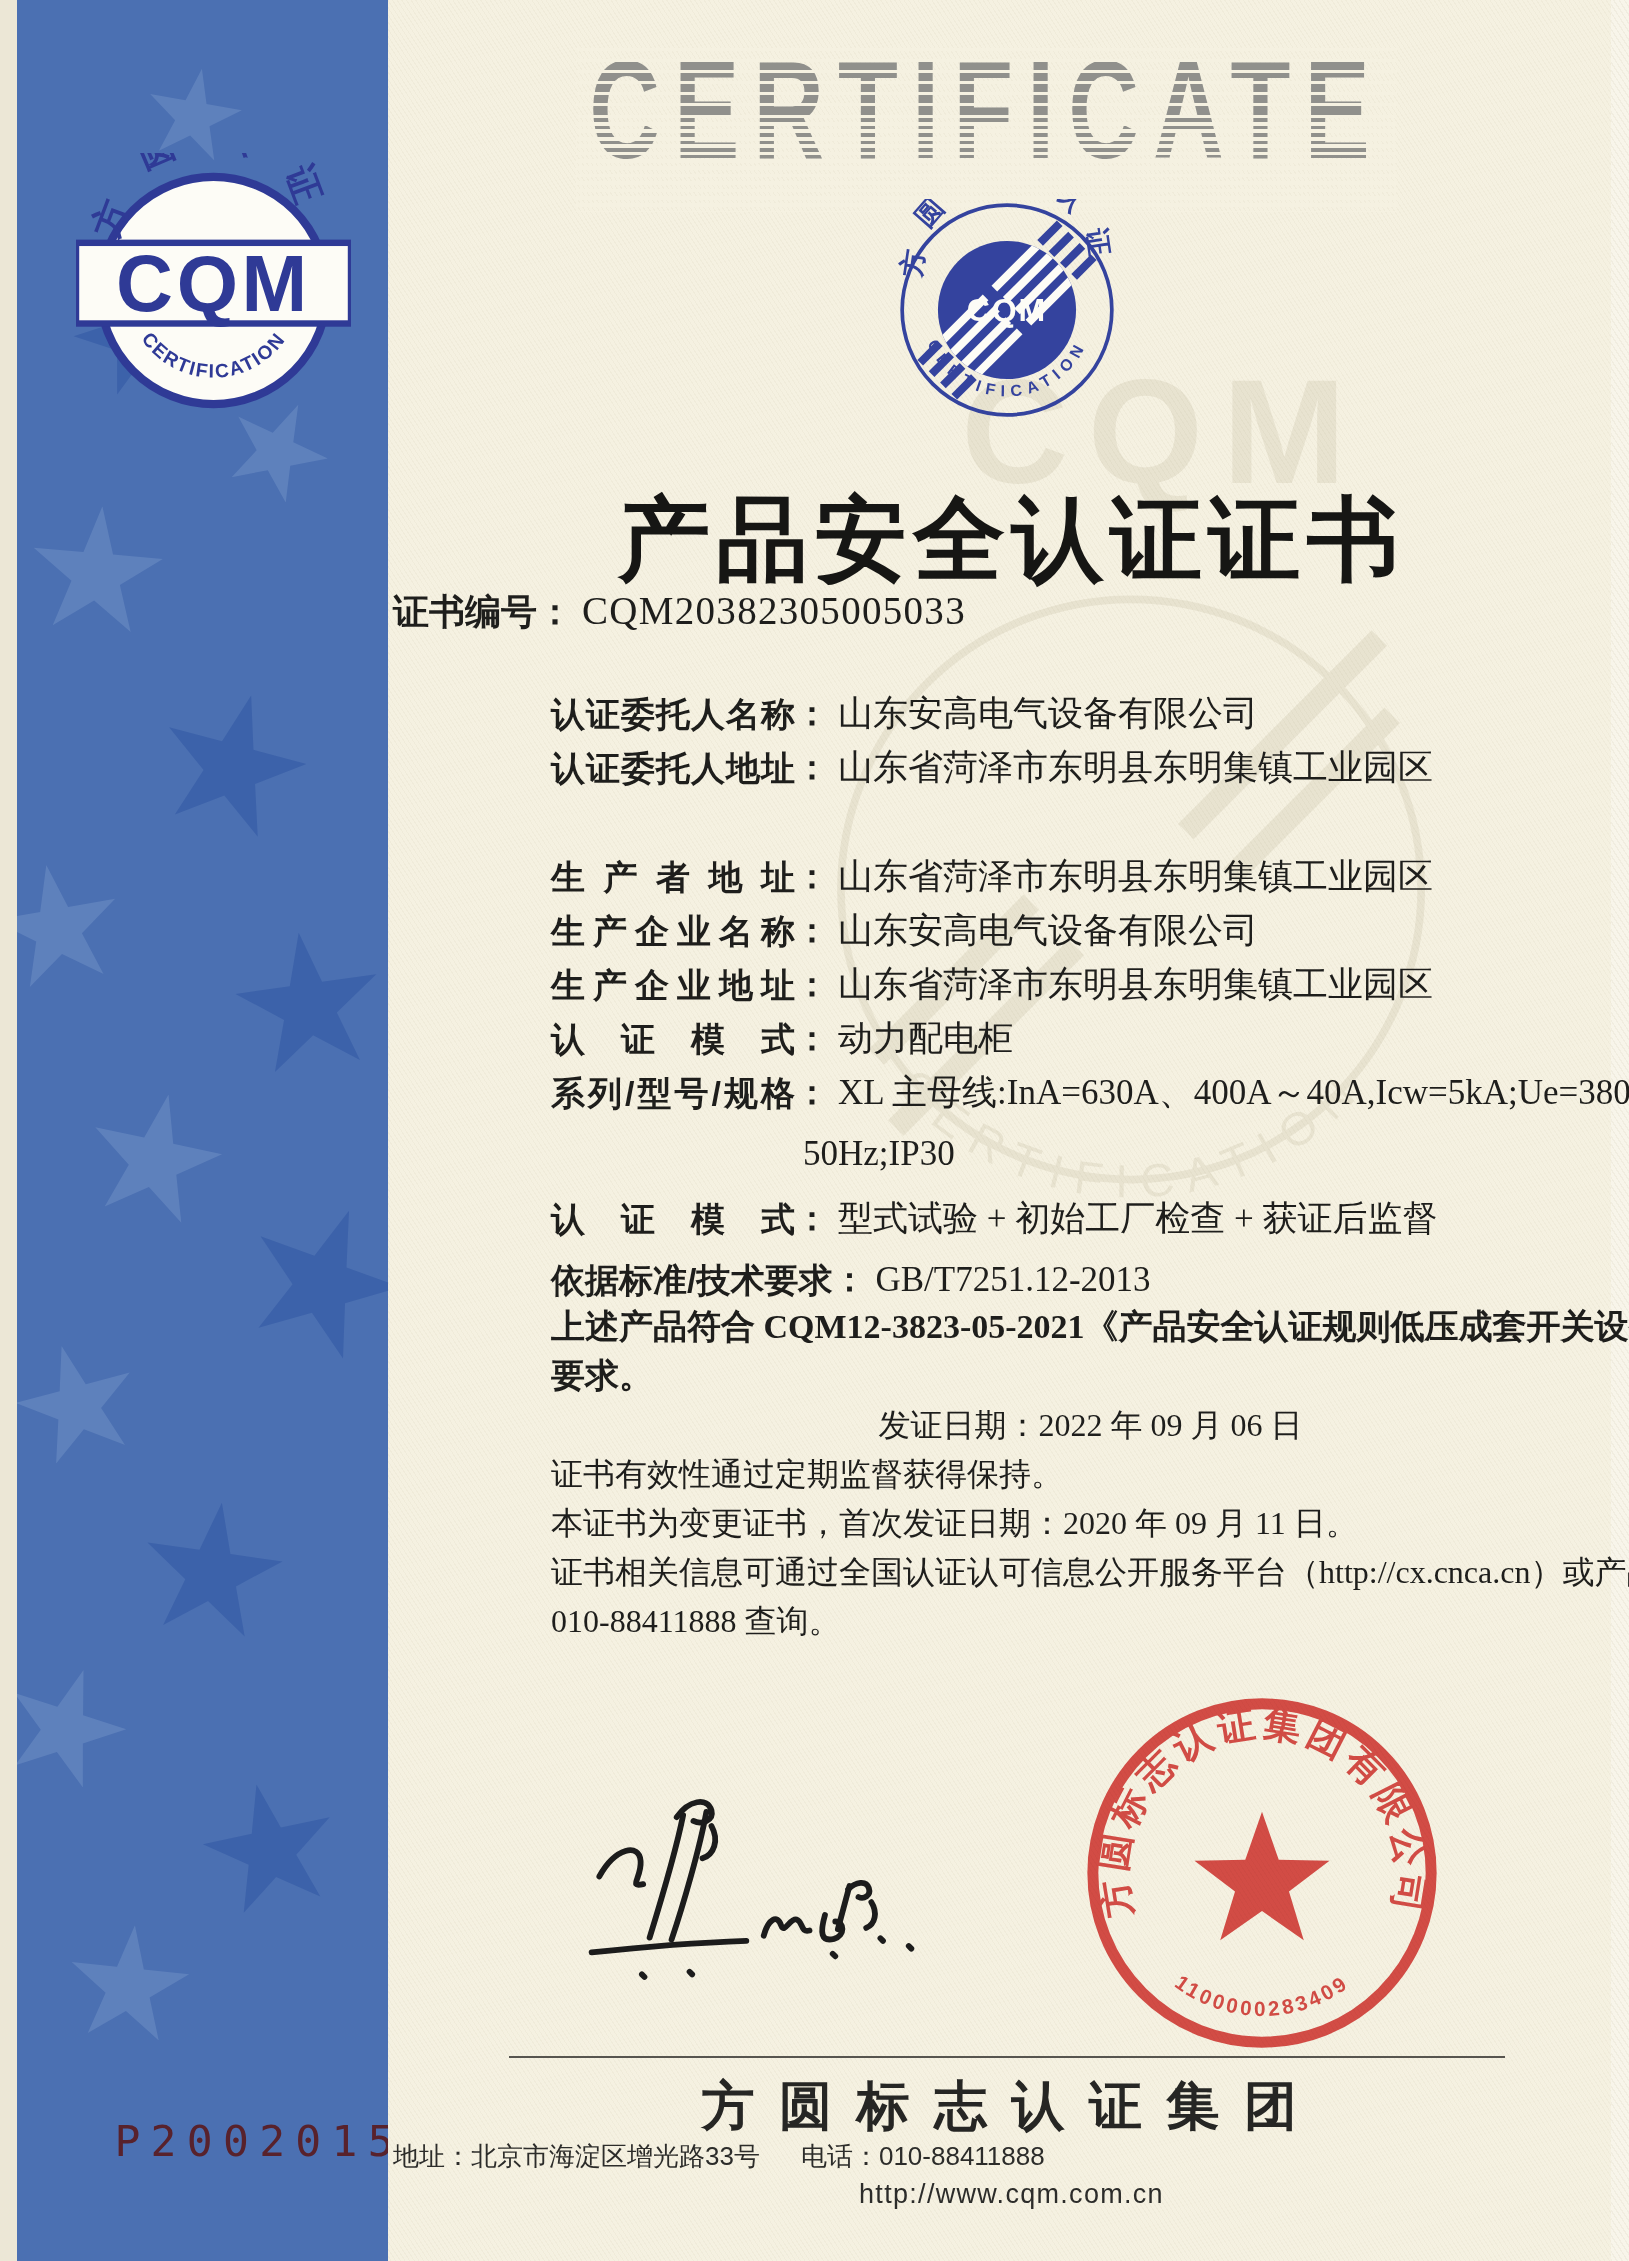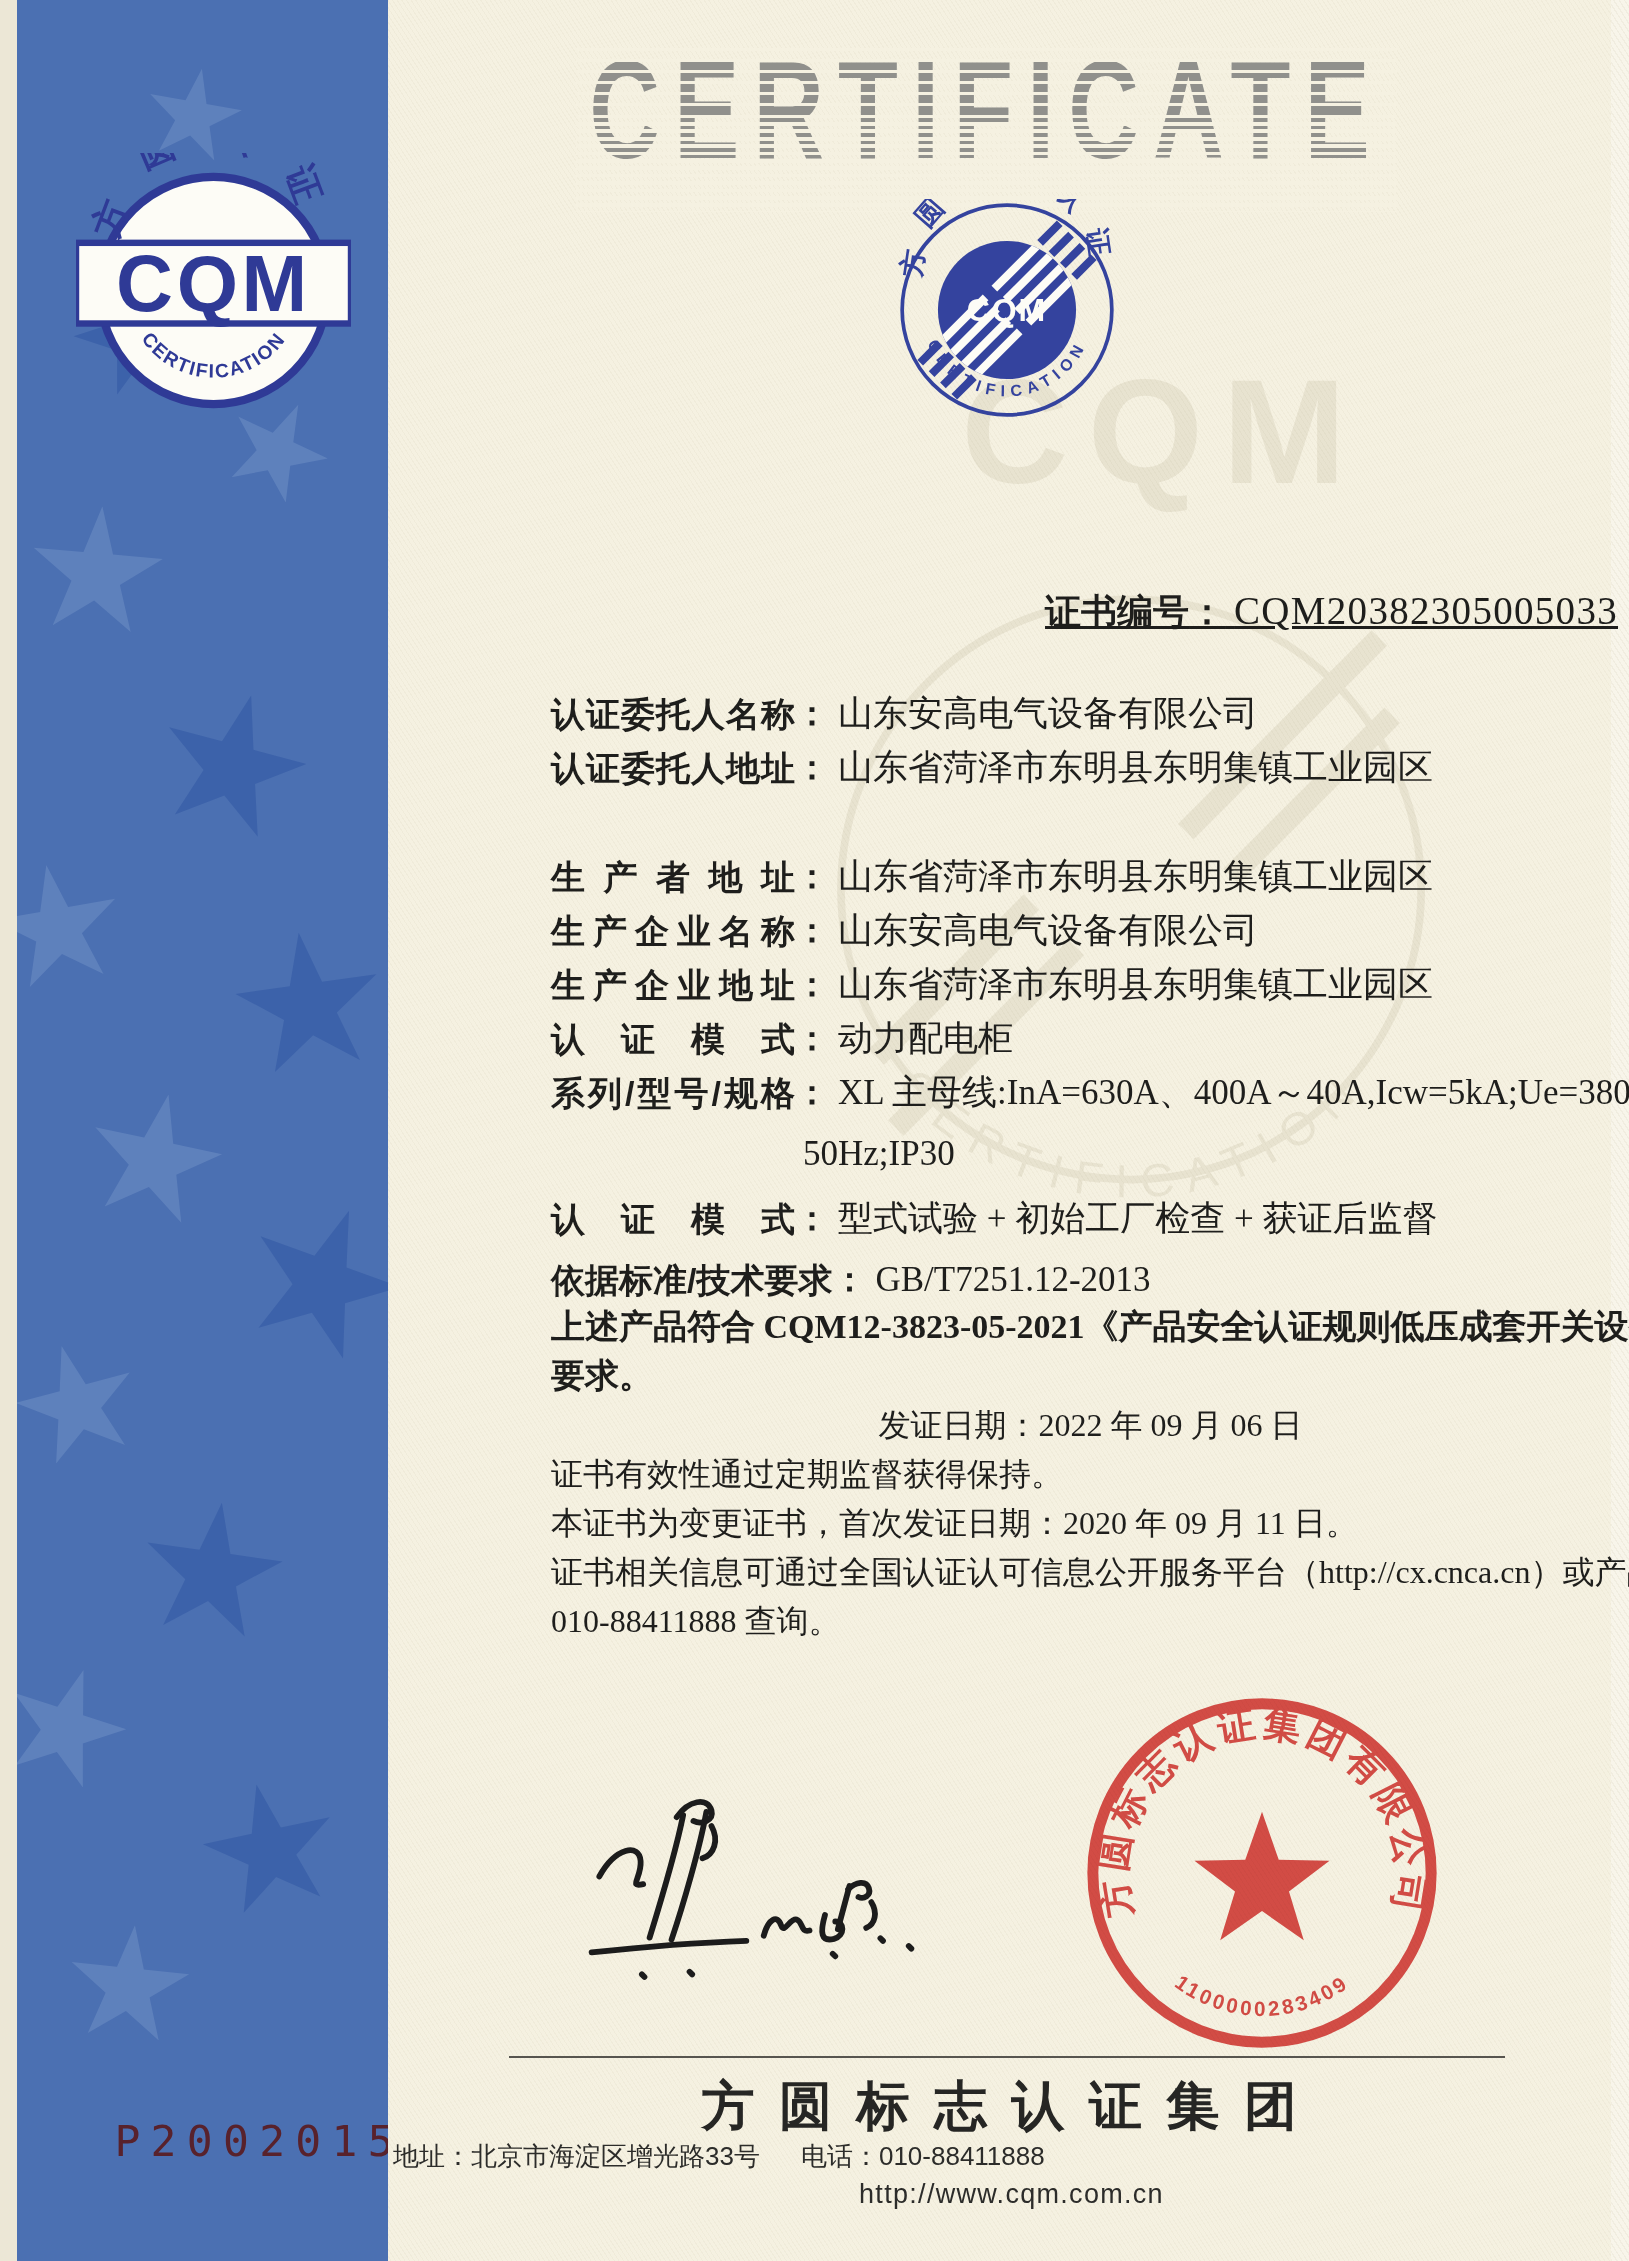--- a/index.html
+++ b/index.html
@@ -26,21 +26,21 @@
     background:repeating-linear-gradient(to bottom, rgba(245,241,225,0) 0 5.8px, #f5f1e1 5.8px 7.7px);}
   .banner-inner::after{content:"";position:absolute;left:-13px;right:-13px;top:50px;height:71px;
     background:repeating-linear-gradient(to bottom, rgba(245,241,225,0) 0 2.6px, #f5f1e1 2.6px 5.2px);}
   
   .logo-left{position:absolute;left:76px;top:153px;width:275px;height:275px;}
   .logo-center{position:absolute;left:896px;top:199px;width:222px;height:222px;}
   .watermark{position:absolute;left:741px;top:277px;width:806px;height:967px;opacity:.12;pointer-events:none;}
   
   .title{position:absolute;left:393px;right:0;top:478px;text-align:center;
     font-size:92px;font-weight:900;letter-spacing:6.4px;color:#161614;}
-  .certno{position:absolute;left:393px;right:12px;top:588px;text-align:right;font-size:36px;text-decoration:underline;}
+  .certno{position:absolute;left:393px;right:12px;top:588px;text-align:left;font-size:36px;}
   .certno .lab{font-weight:700;}
   .certno .num{font-size:39px;letter-spacing:1.3px;}
   
   .row{position:absolute;left:551px;height:52px;line-height:52px;white-space:nowrap;font-size:35px;}
   .jlbl{display:inline-block;width:244px;text-align:justify;text-align-last:justify;
     font-family:"Liberation Sans", sans-serif;font-weight:700;font-size:34px;vertical-align:bottom;}
   .wlbl{display:inline-block;font-family:"Liberation Sans", sans-serif;font-weight:700;font-size:34px;vertical-align:bottom;}
   .colon{font-family:"Liberation Sans", sans-serif;font-weight:700;font-size:34px;}
   .val{margin-left:9px;}
   .stmt{font-weight:700;font-size:34px;}
@@ -152,20 +152,21 @@
       <line x1="196.3" y1="182.1" x2="309.4" y2="69"></line>
         <line x1="214.7" y1="200.5" x2="327.8" y2="87.4"></line>
       <line x1="145.3" y1="159.5" x2="32.2" y2="272.6"></line>
         <line x1="163.7" y1="177.9" x2="50.6" y2="291"></line>
       <line x1="182.1" y1="196.3" x2="69" y2="309.4"></line>
         <line x1="200.5" y1="214.7" x2="87.4" y2="327.8"></line>
     </g>
     <text x="180" y="198" font-size="52" font-weight="800" letter-spacing="3" fill="#fdfcf6" text-anchor="middle">CQM</text>
   </svg>
 
+  <div class="title">产品安全认证证书</div>
   <div class="certno">
     <span class="lab">证书编号</span><span class="lab">：</span>
     <span class="num">CQM20382305005033</span>
   </div>
 
   <div class="row" style="top:687px">
     <span class="jlbl">认证委托人名称</span><span class="colon">：</span><span class="val">山东安高电气设备有限公司</span>
   </div>
   <div class="row" style="top:741px">
     <span class="jlbl">认证委托人地址</span><span class="colon">：</span><span class="val">山东省菏泽市东明县东明集镇工业园区</span>

